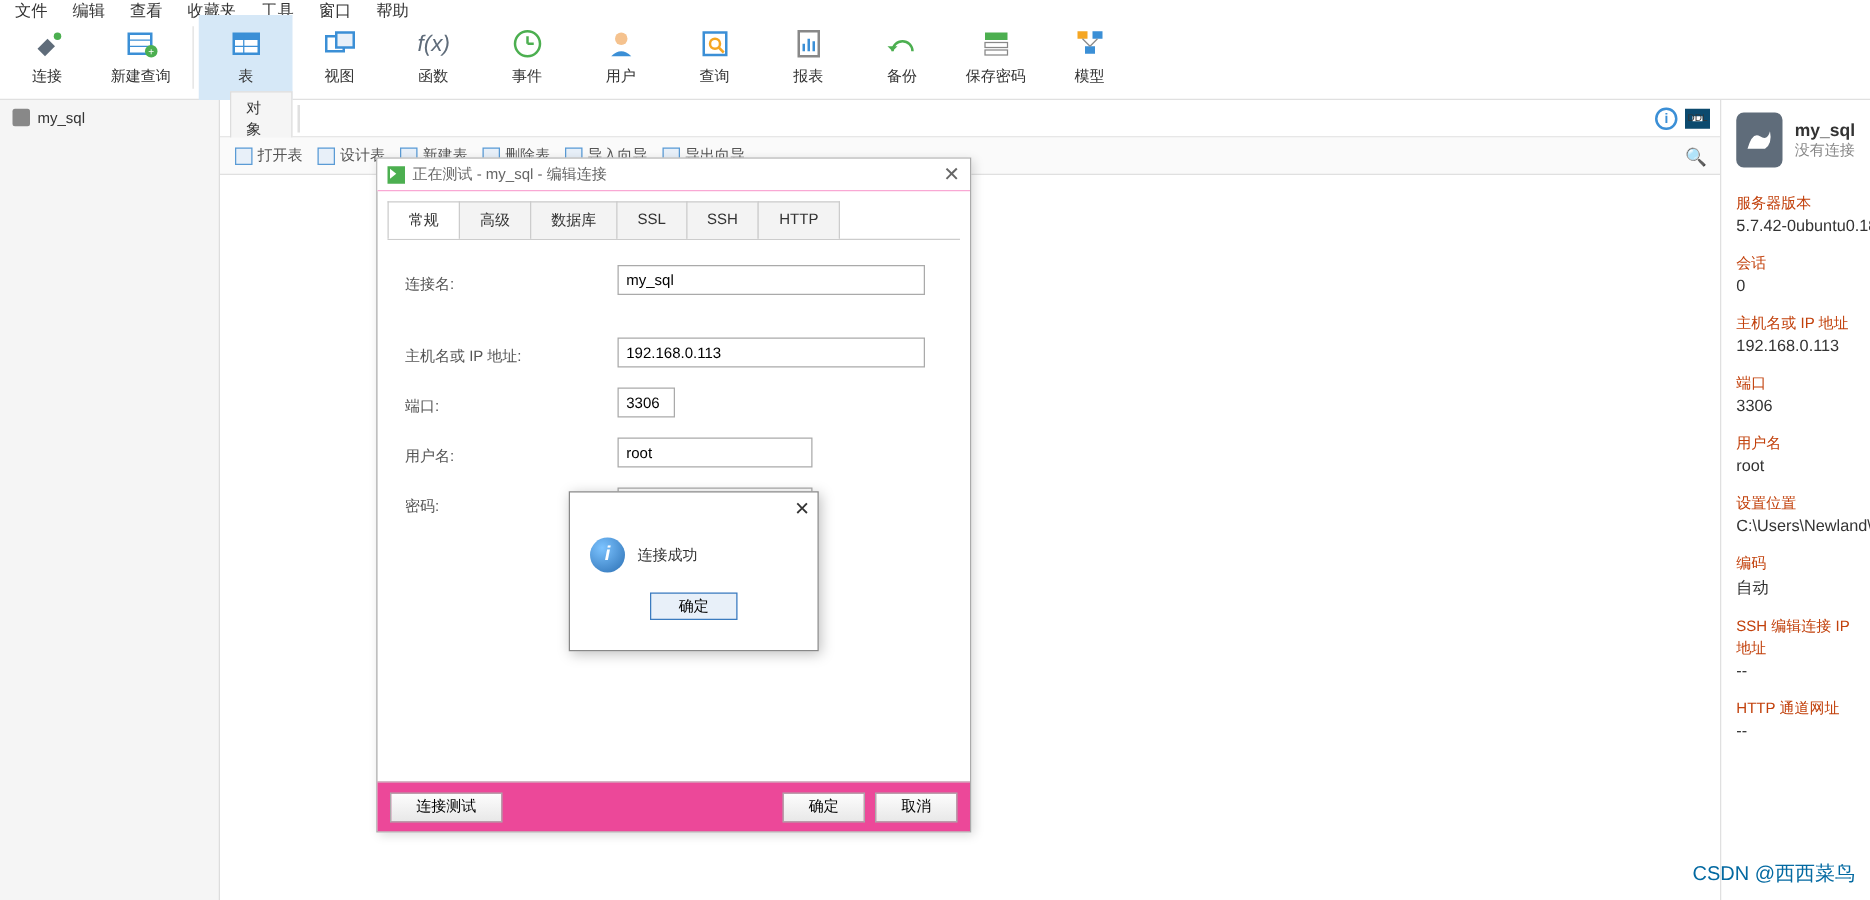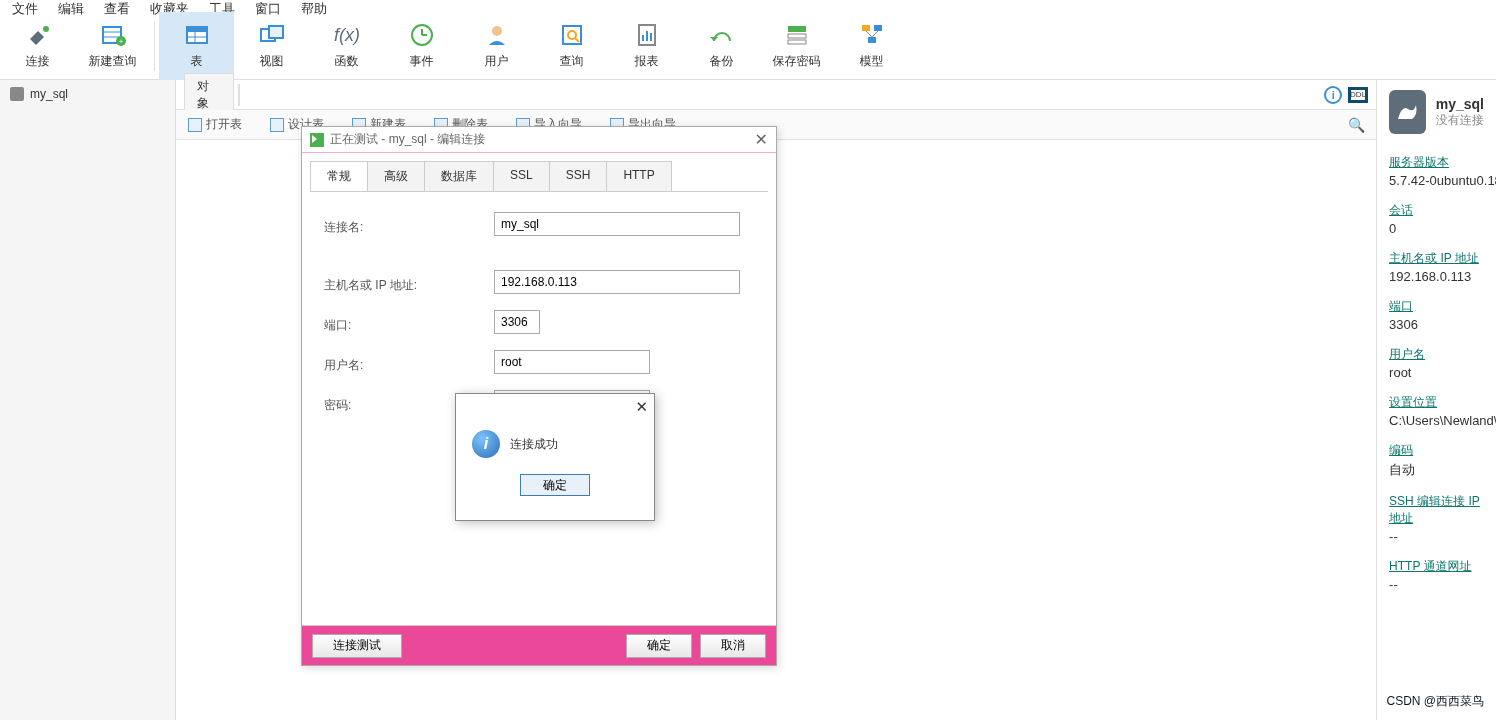--- a/index.html
+++ b/index.html
@@ -20,35 +20,35 @@
 .main { display: flex; height: calc(100% - 80px); }
 .sidebar { width: 250px; background: #f5f5f5; border-right: 1px solid #ddd; padding: 4px 0; }
 .sidebar-item { display: flex; align-items: center; gap: 6px; padding: 3px 10px; font-size: 12px; }
 .db-icon { width: 14px; height: 14px; background: #888; border-radius: 2px; }
 
 .content { flex: 1; display: flex; flex-direction: column; position: relative; }
 .content-header { height: 30px; display: flex; align-items: center; border-bottom: 1px solid #e0e0e0; padding: 0 8px; }
 .content-header .obj-tab { padding: 4px 12px; background: #f5f5f5; border: 1px solid #ddd; font-size: 12px; }
 .content-header .blank { flex: 1; border: 1px solid #e0e0e0; height: 22px; margin-left: 4px; }
 .info-icn { width: 18px; height: 18px; border: 2px solid #3b8fd6; border-radius: 50%; display: flex; align-items: center; justify-content: center; color: #3b8fd6; font-weight: bold; font-size: 11px; margin-left: 6px; }
-.ddl-icn { width: 20px; height: 16px; border: 3px solid #0c4a6e; font-size: 8px; display: flex; align-items: center; justify-content: center; margin-left: 6px; }
-
-.sub-toolbar { height: 30px; display: flex; align-items: center; gap: 28px; padding: 0 12px; font-size: 12px; color: #555; background: #fafafa; border-bottom: 1px solid #e0e0e0; position: relative; }
+.ddl-icn { width: 20px; height: 16px; border: 6px solid #0c4a6e; font-size: 8px; display: flex; align-items: center; justify-content: center; margin-left: 6px; }
+
+.sub-toolbar { height: 30px; display: flex; align-items: center; gap: 12px; padding: 0 12px; font-size: 12px; color: #555; background: #fafafa; border-bottom: 1px solid #e0e0e0; position: relative; }
 .sub-toolbar .sub-btn { display: flex; align-items: center; gap: 4px; }
 .sub-toolbar .search-icn { position: absolute; right: 10px; color: #888; font-size: 14px; }
 .sub-icon { width: 14px; height: 14px; border: 1px solid #5a9bd5; background: #e8f0f9; }
 
 
 .right-panel { width: 160px; border-left: 1px solid #e0e0e0; padding: 10px 12px; font-size: 13px; overflow: hidden; }
 .rp-head { display: flex; align-items: center; gap: 10px; margin-bottom: 20px; }
 .rp-logo { width: 44px; height: 44px; background: #5f6c7a; border-radius: 6px; display: flex; align-items: center; justify-content: center; }
 .rp-title { font-weight: bold; font-size: 14px; }
 .rp-sub { font-size: 12px; color: #888; }
 .rp-field { margin-bottom: 14px; }
-.rp-label { color: #0f766e; font-size: 12px; margin-bottom: 2px; text-decoration: underline; }
+.rp-label { color: #c2410c; font-size: 12px; margin-bottom: 2px; }
 .rp-value { color: #333; font-size: 13px; white-space: nowrap; }
 
 
 .dialog { position: absolute; left: 301px; top: 126px; width: 476px; height: 540px; background: #fff; border: 1px solid #aaa; box-shadow: 2px 2px 8px rgba(0,0,0,0.15); }
 .dlg-title { height: 26px; background: #fff; display: flex; align-items: center; padding: 0 8px; font-size: 12px; color: #666; border-bottom: 1px solid #f9a8d4; }
 .dlg-title .navicat-icn { width: 14px; height: 14px; background: #4caf50; margin-right: 6px; position: relative; }
 .dlg-title .navicat-icn::after { content: ""; position: absolute; left: 2px; top: 2px; border-left: 5px solid #fff; border-top: 4px solid transparent; border-bottom: 4px solid transparent; }
 .dlg-close { margin-left: auto; font-size: 16px; cursor: pointer; color: #666; }
 .dlg-tabs { display: flex; padding: 8px 8px 0 8px; }
 .dlg-tab { padding: 6px 16px; border: 1px solid #ccc; border-bottom: none; background: #f3f3f3; font-size: 12px; margin-right: -1px; cursor: pointer; }
@@ -69,21 +69,21 @@
 .dlg-footer .spacer { flex: 1; }
 
 
 .alert { position: absolute; left: 455px; top: 393px; width: 200px; height: 128px; background: #fff; border: 1px solid #888; box-shadow: 2px 2px 10px rgba(0,0,0,0.25); }
 .alert-close { position: absolute; right: 6px; top: 4px; font-size: 15px; cursor: pointer; }
 .alert-body { display: flex; align-items: center; gap: 10px; padding: 36px 16px 16px 16px; font-size: 12px; }
 .alert-icn { width: 28px; height: 28px; border-radius: 50%; background: radial-gradient(circle at 35% 30%, #7cc3ff, #2b6fb3); display: flex; align-items: center; justify-content: center; color: #fff; font-weight: bold; font-style: italic; font-size: 16px; }
 .alert-footer { display: flex; justify-content: center; padding-bottom: 12px; }
 .alert-btn { height: 22px; padding: 0 22px; border: 1px solid #3b7bbf; background: #e8f0f9; font-size: 12px; cursor: pointer; }
 
-.watermark { position: absolute; right: 12px; bottom: 10px; color: #0f172a; font-size: 12px; text-align: right; }
+.watermark { position: absolute; right: 12px; bottom: 10px; color: #0369a1; font-size: 16px; text-align: right; }
 
 svg { display: block; }
 </style>
 </head>
 <body>
 
 <div class="menubar">
   <span>文件</span>
   <span>编辑</span>
   <span>查看</span>

